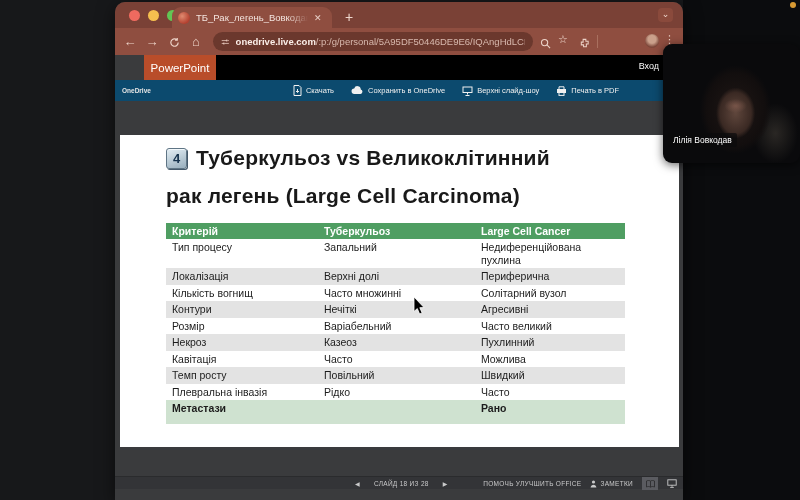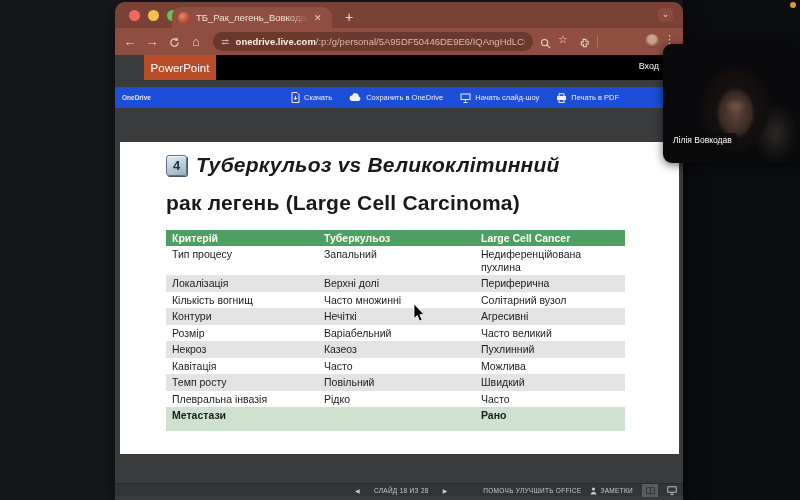--- a/index.html
+++ b/index.html
@@ -41,35 +41,35 @@
   .avatar-ic { position:absolute; left:530px; top:6px; width:14px; height:14px; border-radius:50%;
                background:radial-gradient(circle at 50% 38%, #caa08b 35%, #7c4639 70%); }
   .divider-v { position:absolute; left:482px; top:7px; width:1px; height:13px; background:#a9705f; }
 
   
   .ppt-band { position:relative; height:25px; background:#000;margin-left:29px; }
   .ppt-brand { position:absolute; left:0; top:0; width:72px; height:25px; background:#b94d2a;
                color:#fff; font-size:11.5px; display:flex; align-items:center; justify-content:center; }
   .signin { position:absolute; right:24px; top:6px; color:#fff; font-size:9px;padding-left:28px; }
 
-  .cmdbar { position:relative; height:21px; background:#1d4ed8;margin-top:7px; }
+  .cmdbar { position:relative; height:21px; background:#0c4a6e; }
   .onedrive { position:absolute; left:7px; top:7px; color:#e6e6e6; font-size:6.5px; font-weight:bold; }
   .cmds { position:absolute; right:64px; top:0; height:21px; display:flex; gap:17px; align-items:center; }
   .cmd { display:flex; align-items:center; gap:4px; color:#f0f0f0; font-size:7.5px; white-space:nowrap; }
   .cmd svg { flex:0 0 auto; }
 
   
   .workspace { position:relative; height:388px; background:#3a3b3d; }
   .slide { position:absolute; left:5px; top:34px; width:559px; height:312px; background:#fff; }
 
   .badge { position:absolute; left:46px; top:13px; width:21px; height:21px; border-radius:3px;
            background:linear-gradient(160deg,#dce8ef 10%,#9fb4c2 90%);
            border:1px solid #5f7585; box-shadow:1px 1px 0 #44586a, inset 0 1px 0 #f2f8fb;
            color:#16324d; font-size:13px; font-weight:bold; text-align:center; line-height:19px; }
-  .title-l1 { position:absolute; left:76px; top:11px; font-size:21px; font-weight:bold; color:#191919; letter-spacing:.2px;font-style:italic; }
+  .title-l1 { position:absolute; left:76px; top:11px; font-size:21px; font-weight:bold; color:#191919; letter-spacing:.2px; }
   .title-l2 { position:absolute; left:46px; top:49px; font-size:21px; font-weight:bold; color:#191919; letter-spacing:.2px; }
 
   table.cmp { position:absolute; left:46px; top:88px; width:459px; border-collapse:collapse; table-layout:fixed; }
   table.cmp col.c1{width:152px} table.cmp col.c2{width:157px} table.cmp col.c3{width:150px}
   table.cmp th { background:#4f9e62; color:#fff; font-size:10.5px; text-align:left;
                  padding:2px 4px 2px 6px; font-weight:bold; }
   table.cmp td { font-size:10.5px; color:#1c1c1c; padding:2px 6px 2px 6px; vertical-align:top; line-height:12.5px; }
   table.cmp tr:nth-child(even) td { background:#e3e3e3; }
   table.cmp tr.row-last td { background:#cfe2d0; font-weight:bold; height:24px; }
 
@@ -173,21 +173,21 @@
         <svg width="13" height="9" viewBox="0 0 13 9">
             <path d="M3.5 8a2.8 2.8 0 0 1-.3-5.6A3.4 3.4 0 0 1 9.8 3.4 2.4 2.4 0 0 1 9.6 8z" fill="#f0f0f0"></path>
           </svg>
         <span>Сохранить в OneDrive</span>
       </div>
       <div class="cmd">
         <svg width="11" height="10" viewBox="0 0 11 10">
             <rect x="1" y="1" width="9" height="5.5" fill="none" stroke="#f0f0f0" stroke-width="1"></rect>
             <path d="M5.5 6.5v2M3.5 9.5h4" stroke="#f0f0f0" stroke-width="1"></path>
           </svg>
-        <span>Начать слайд-шоу</span>
+        <span>Верхні слайд-шоу</span>
       </div>
       <div class="cmd">
         <svg width="11" height="10" viewBox="0 0 11 10">
             <path d="M3 3V.8h5V3" fill="none" stroke="#f0f0f0" stroke-width="1"></path>
             <rect x="1" y="3" width="9" height="4" fill="#f0f0f0"></rect>
             <rect x="3" y="6" width="5" height="3.4" fill="none" stroke="#f0f0f0" stroke-width="1"></rect>
           </svg>
         <span>Печать в PDF</span>
       </div>
     </div>

